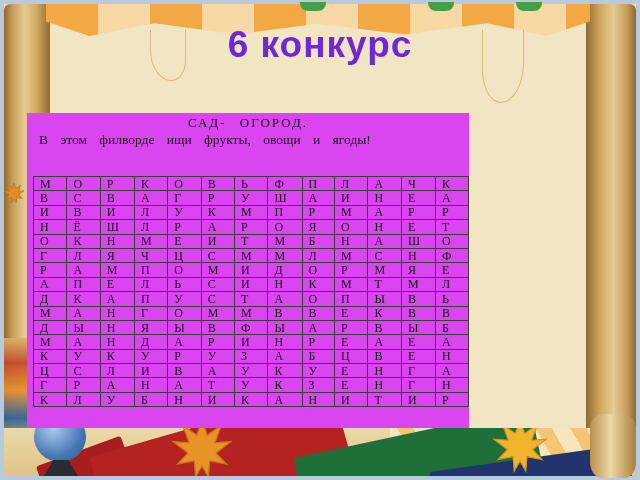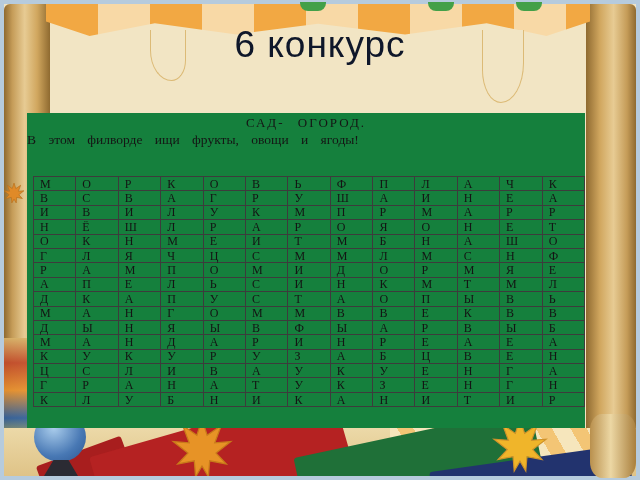--- a/index.html
+++ b/index.html
@@ -16,26 +16,26 @@
   .top-band{position:absolute;left:46px;top:4px;width:544px;height:32px;
     background:repeating-linear-gradient(90deg,#f2a843 0 52px,#f8d9a6 52px 104px);
     clip-path:polygon(0 0,100% 0,100% 55%,92% 100%,81% 60%,66% 95%,50% 62%,35% 95%,20% 60%,8% 100%,0 55%);}
   .bump{position:absolute;top:2px;width:26px;height:9px;background:#43a048;border-radius:0 0 8px 8px;z-index:3;}
   .bump.b1{left:300px}.bump.b2{left:428px}.bump.b3{left:516px}
   .tongue{position:absolute;background:#f2e5c4;border:1px solid #dcba76;border-top:none;z-index:2;}
   .tongue.t1{left:150px;top:30px;width:34px;height:50px;border-radius:0 0 40% 60%;}
   .tongue.t2{left:482px;top:30px;width:40px;height:72px;border-radius:0 0 55% 45%;}
   
   .title{position:absolute;left:0;top:24px;width:100%;text-align:center;z-index:4;
-    font-weight:400;font-size:37px;line-height:42px;letter-spacing:1px;color:#0f172a;}
+    font-weight:700;font-size:37px;line-height:42px;letter-spacing:1px;color:#6d28d9;}
   
-  .panel{position:absolute;left:27px;top:113px;width:558px;height:315px;background:#15803d;z-index:5;
+  .panel{position:absolute;left:27px;top:113px;width:442px;height:315px;background:#d946ef;z-index:5;
     font-family:"Liberation Serif",serif;color:#151515;}
   .p-heading{margin:2px 0 0 0;text-align:center;font-size:13px;letter-spacing:2px;word-spacing:8px;}
-  .p-sub{margin:1px 0 0 0;padding-left:0;font-size:13.5px;word-spacing:9px;}
+  .p-sub{margin:1px 0 0 0;padding-left:12px;font-size:13.5px;word-spacing:9px;}
   table.fw{position:absolute;left:6px;top:63px;border-collapse:collapse;table-layout:fixed;}
   table.fw td{width:41px;height:13.4px;border:1px solid #3c3c3c;padding:0 0 0 6px;
     font-size:12px;line-height:1;font-family:"Liberation Serif",serif;color:#141414;vertical-align:middle;}
   
   .bottom-zone{position:absolute;left:4px;bottom:4px;width:632px;height:48px;overflow:hidden;
     background:linear-gradient(180deg,#ecd9a8,#dfc387);z-index:6;}
   .stripes-br{position:absolute;right:46px;bottom:0;width:200px;height:48px;
     background:repeating-linear-gradient(60deg,#f3c575 0 14px,#f6e6bc 14px 30px);}
   .book{position:absolute;border-radius:3px;}
   .book.red2{left:36px;bottom:-14px;width:90px;height:40px;background:#a81e1e;transform:rotate(-20deg);}

